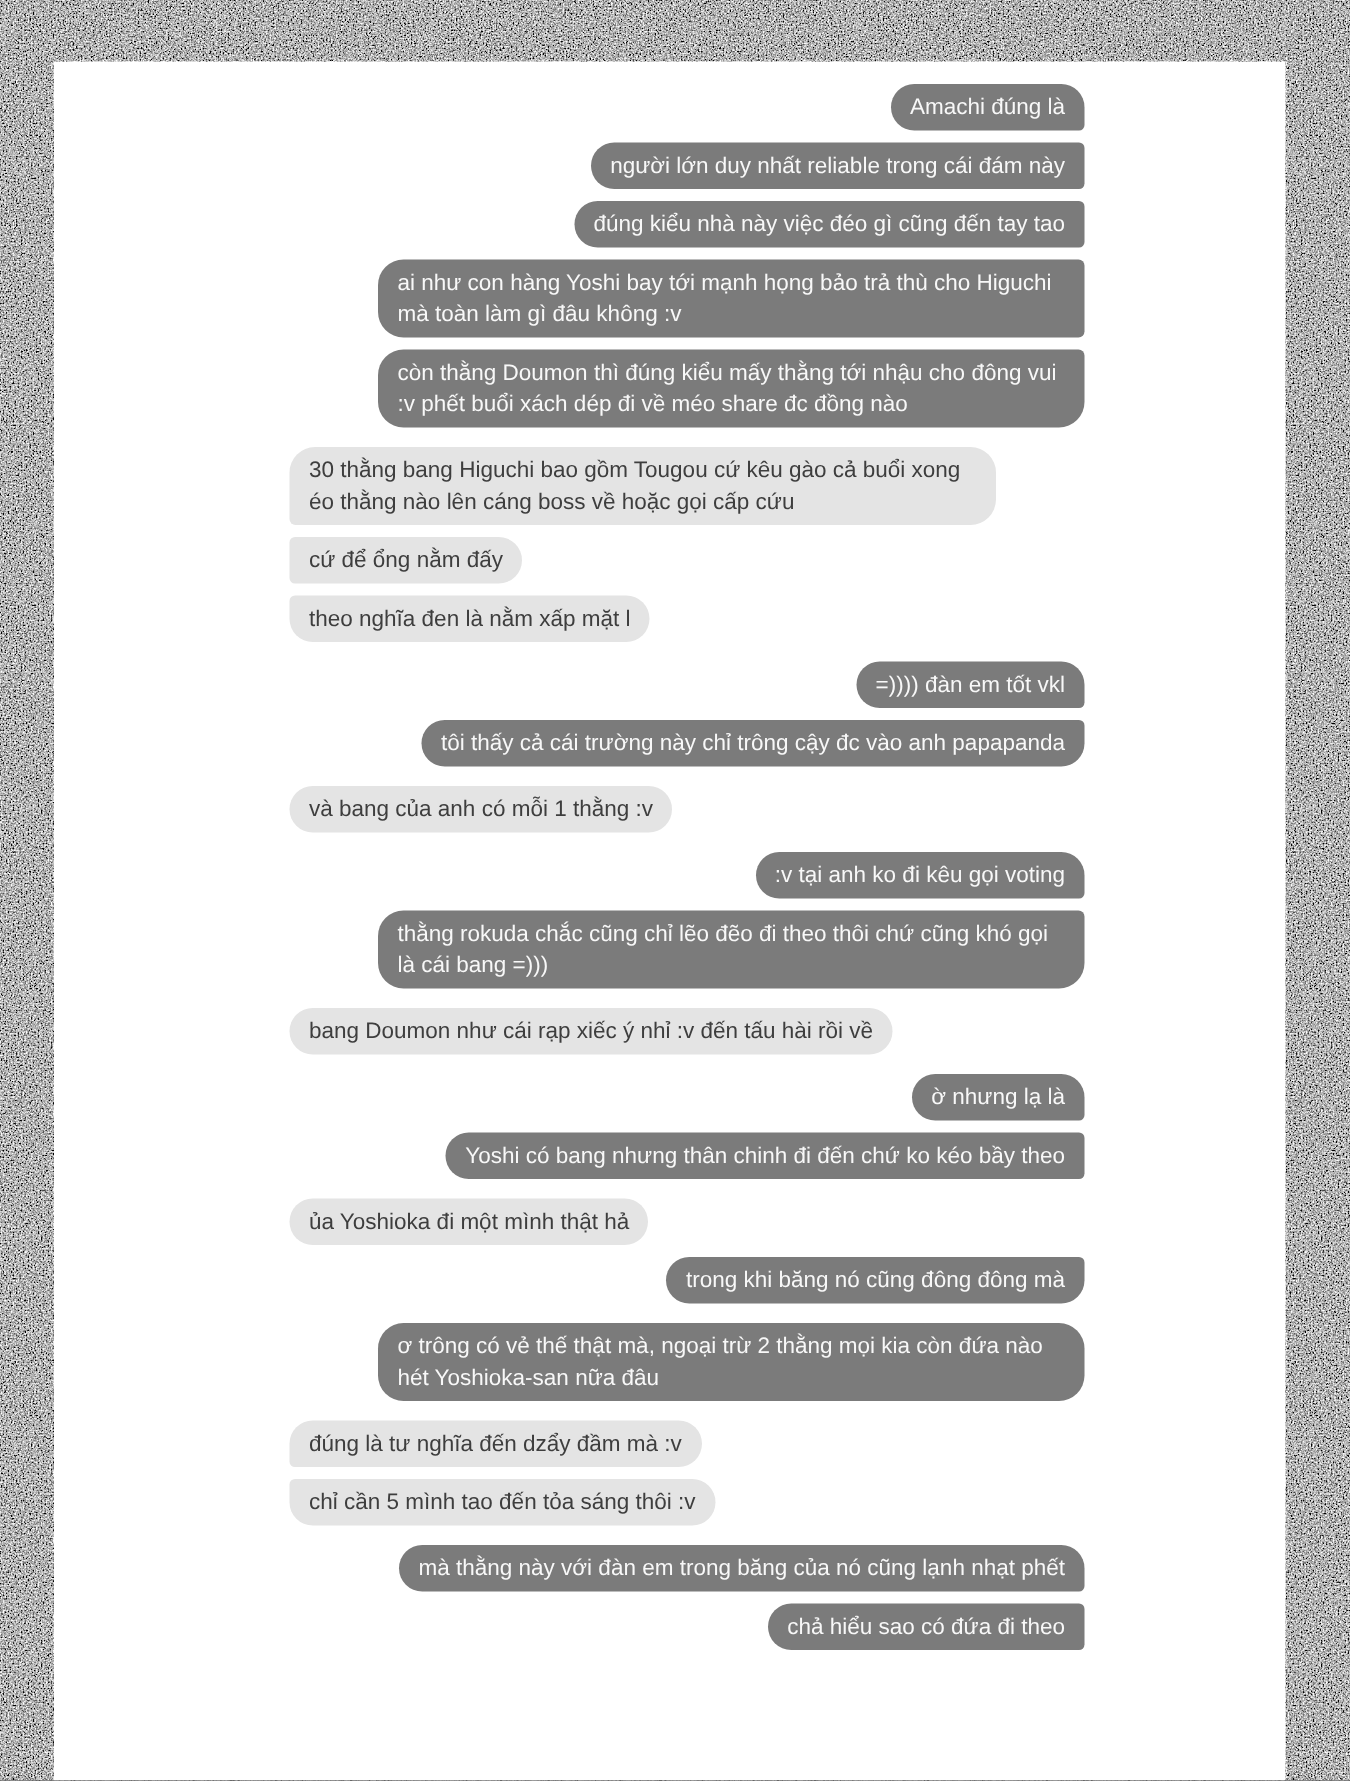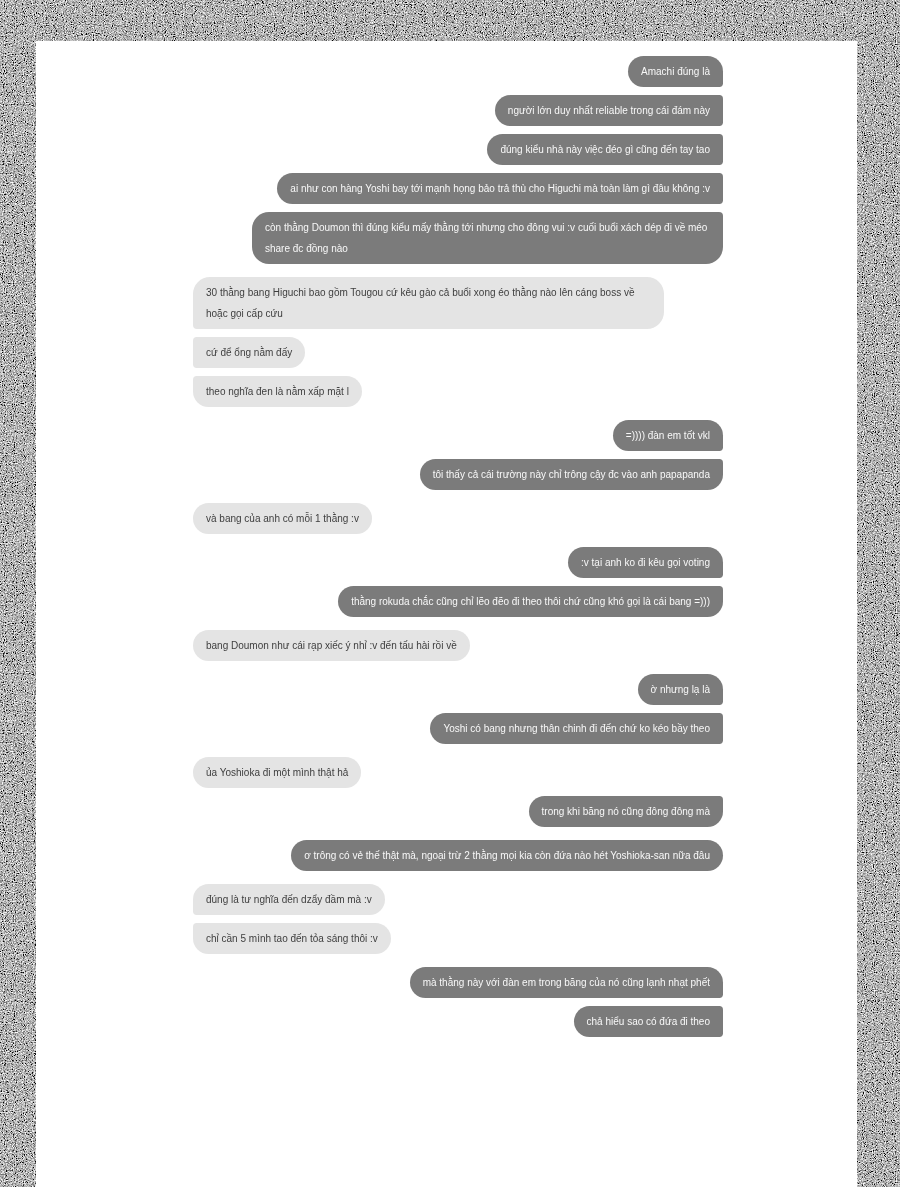--- a/index.html
+++ b/index.html
@@ -37,21 +37,21 @@
     margin-top:8px;
   }
   .row:first-child{margin-top:0;}
   .row.new-group{margin-top:13px;}
   .row.side-right{justify-content:flex-end;}
   .row.side-left{justify-content:flex-start;}
   .bubble{
     box-sizing:border-box;
     max-width:471px;
     padding:5px 13px;
-    font-size:10px;
+    font-size:15px;
     line-height:21px;
     border-radius:17px;
     word-wrap:break-word;
     white-space:pre-wrap;
   }
   .side-right .bubble{
     background:var(--sent-bg);
     color:var(--sent-text);
   }
   .side-left .bubble{
@@ -94,21 +94,21 @@
   <div class="row side-right">
     <div class="bubble not-first not-last">đúng kiểu nhà này việc đéo gì cũng đến tay tao</div>
   </div>
 
   <div class="row side-right">
     <div class="bubble not-first not-last">ai như con hàng Yoshi bay tới mạnh họng bảo trả thù cho Higuchi mà toàn làm gì đâu không :v</div>
   </div>
 
 
   <div class="row side-right">
-    <div class="bubble not-first">còn thằng Doumon thì đúng kiểu mấy thằng tới nhưng cho đông vui :v cuối buổi xách dép đi về méo share đc đồng nào</div>
+    <div class="bubble not-first">còn thằng Doumon thì đúng kiểu mấy thằng tới nhậu cho đông vui :v phết buổi xách dép đi về méo share đc đồng nào</div>
   </div>
 
   <div class="row side-left new-group">
     <div class="bubble not-last">30 thằng bang Higuchi bao gồm Tougou cứ kêu gào cả buổi xong éo thằng nào lên cáng boss về hoặc gọi cấp cứu</div>
   </div>
 
   <div class="row side-left">
     <div class="bubble not-first not-last">cứ để ổng nằm đấy</div>
   </div>
 

